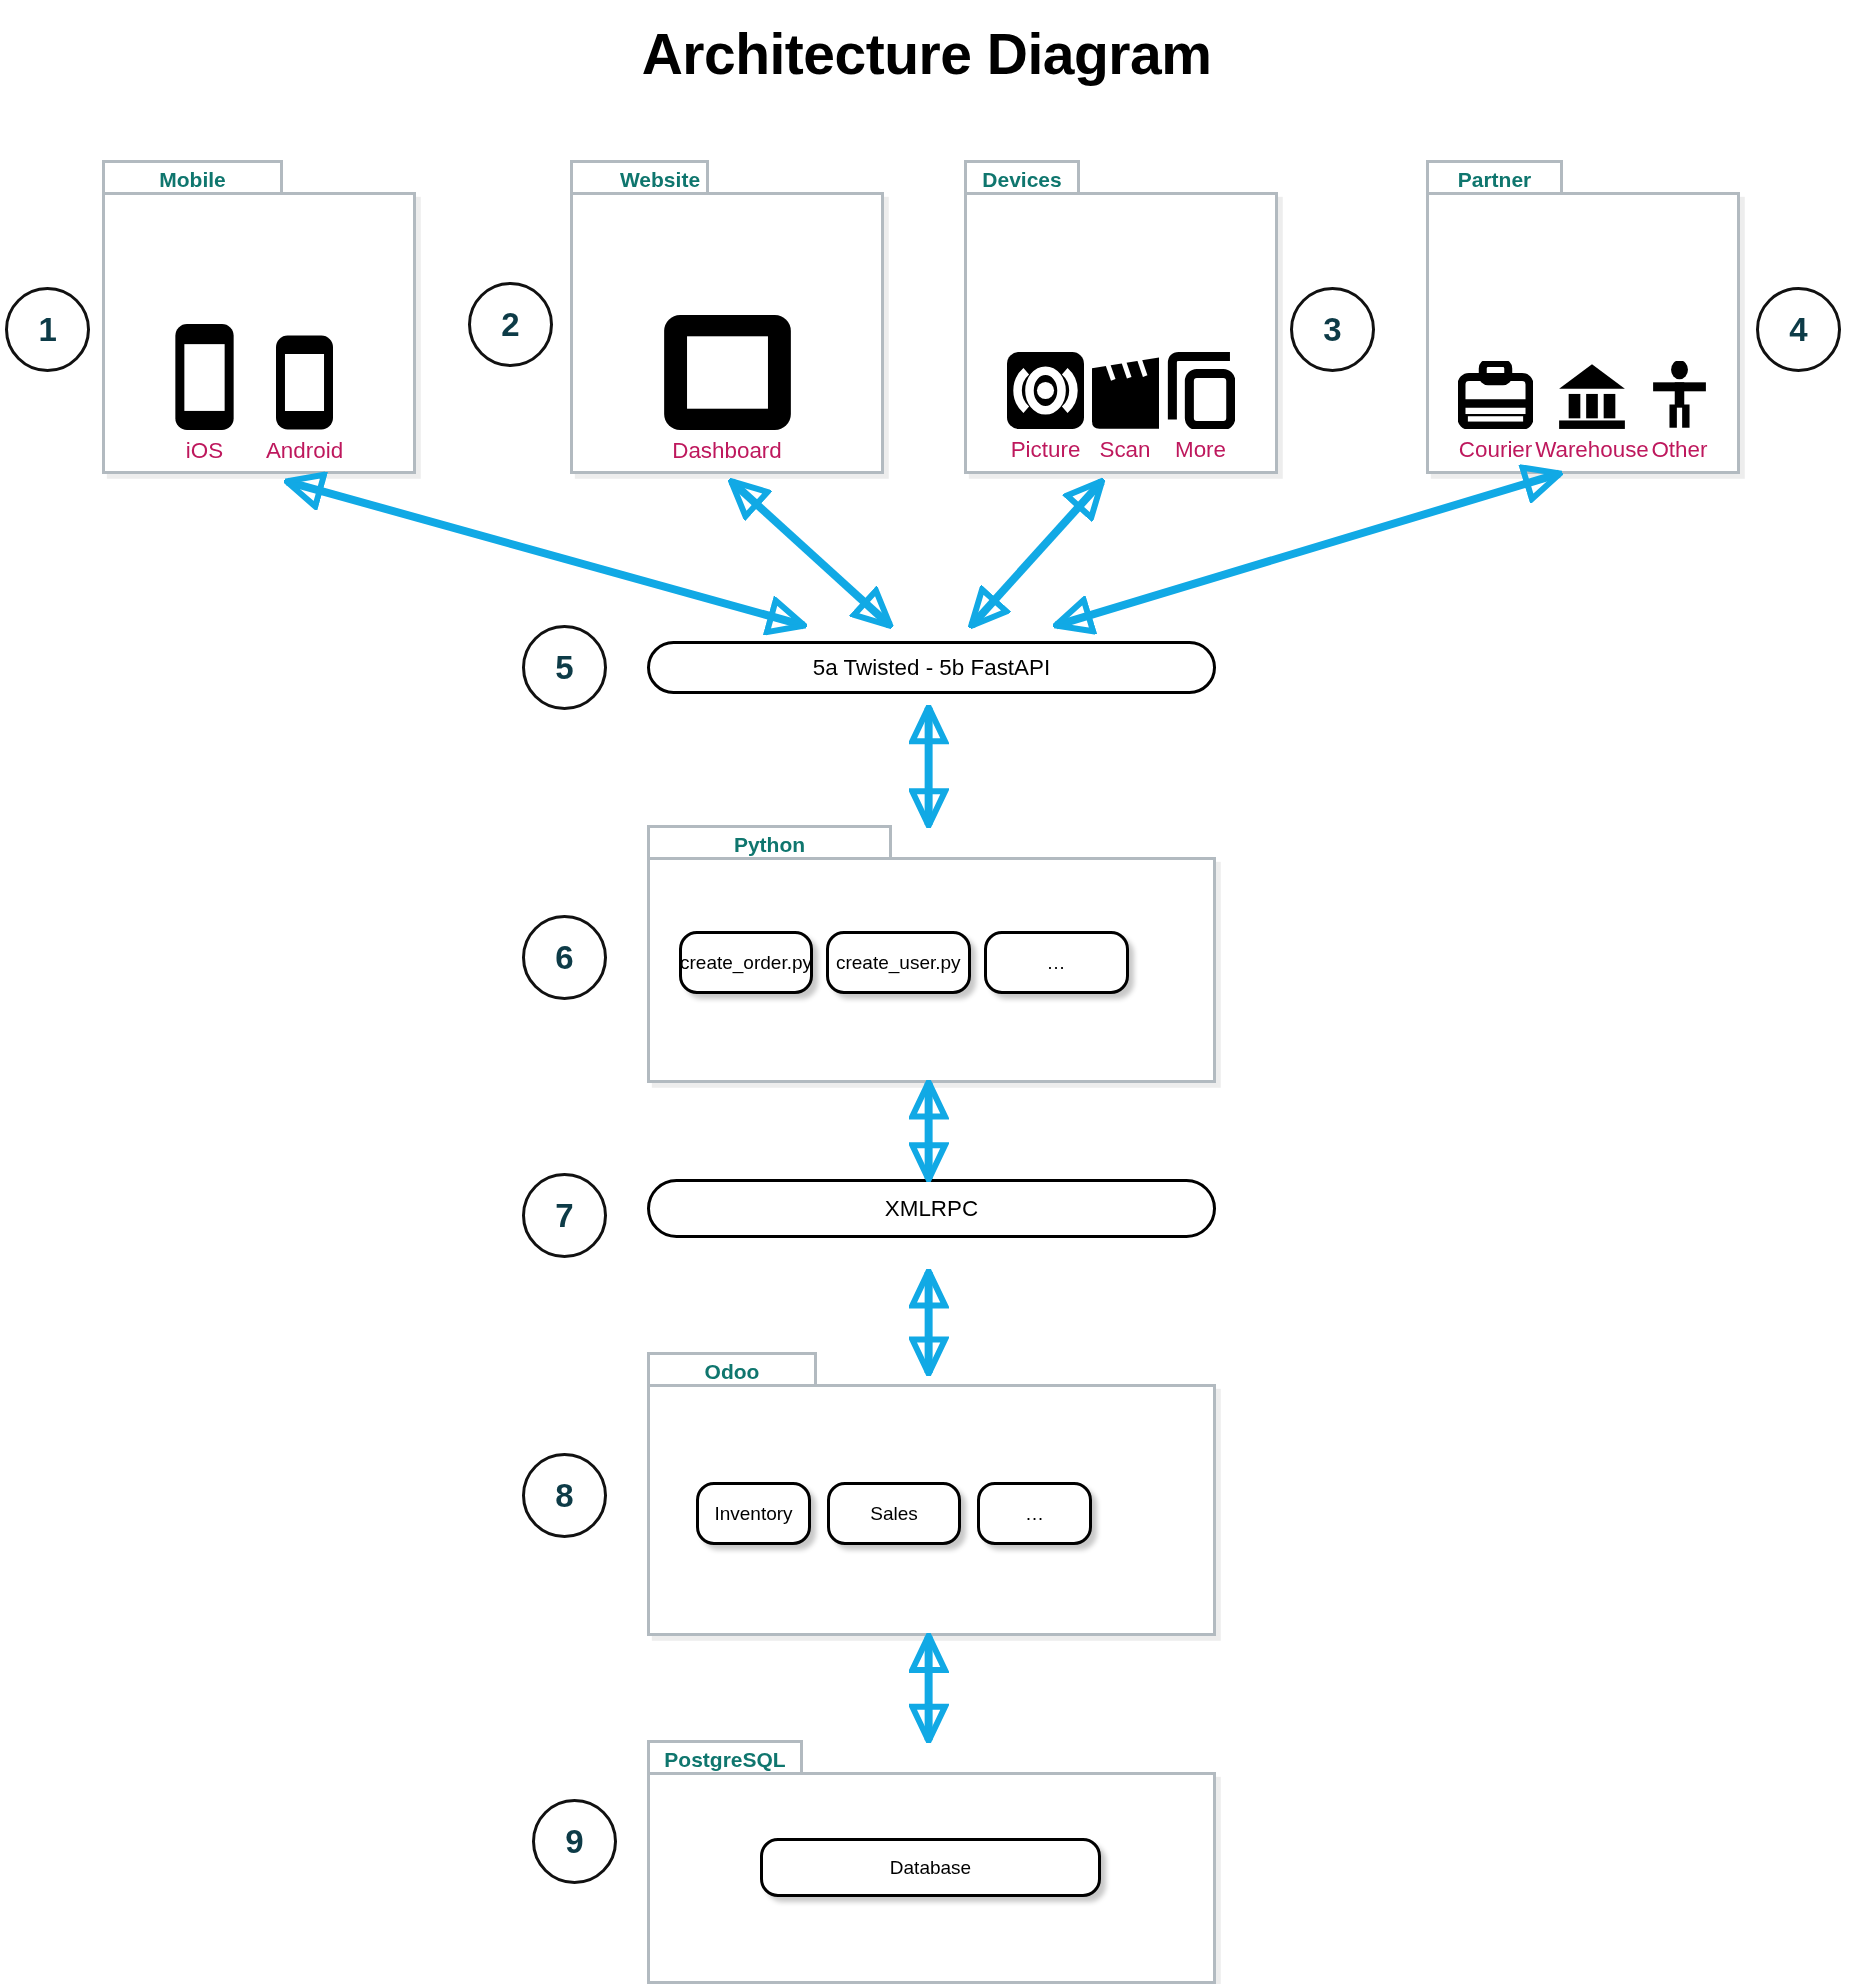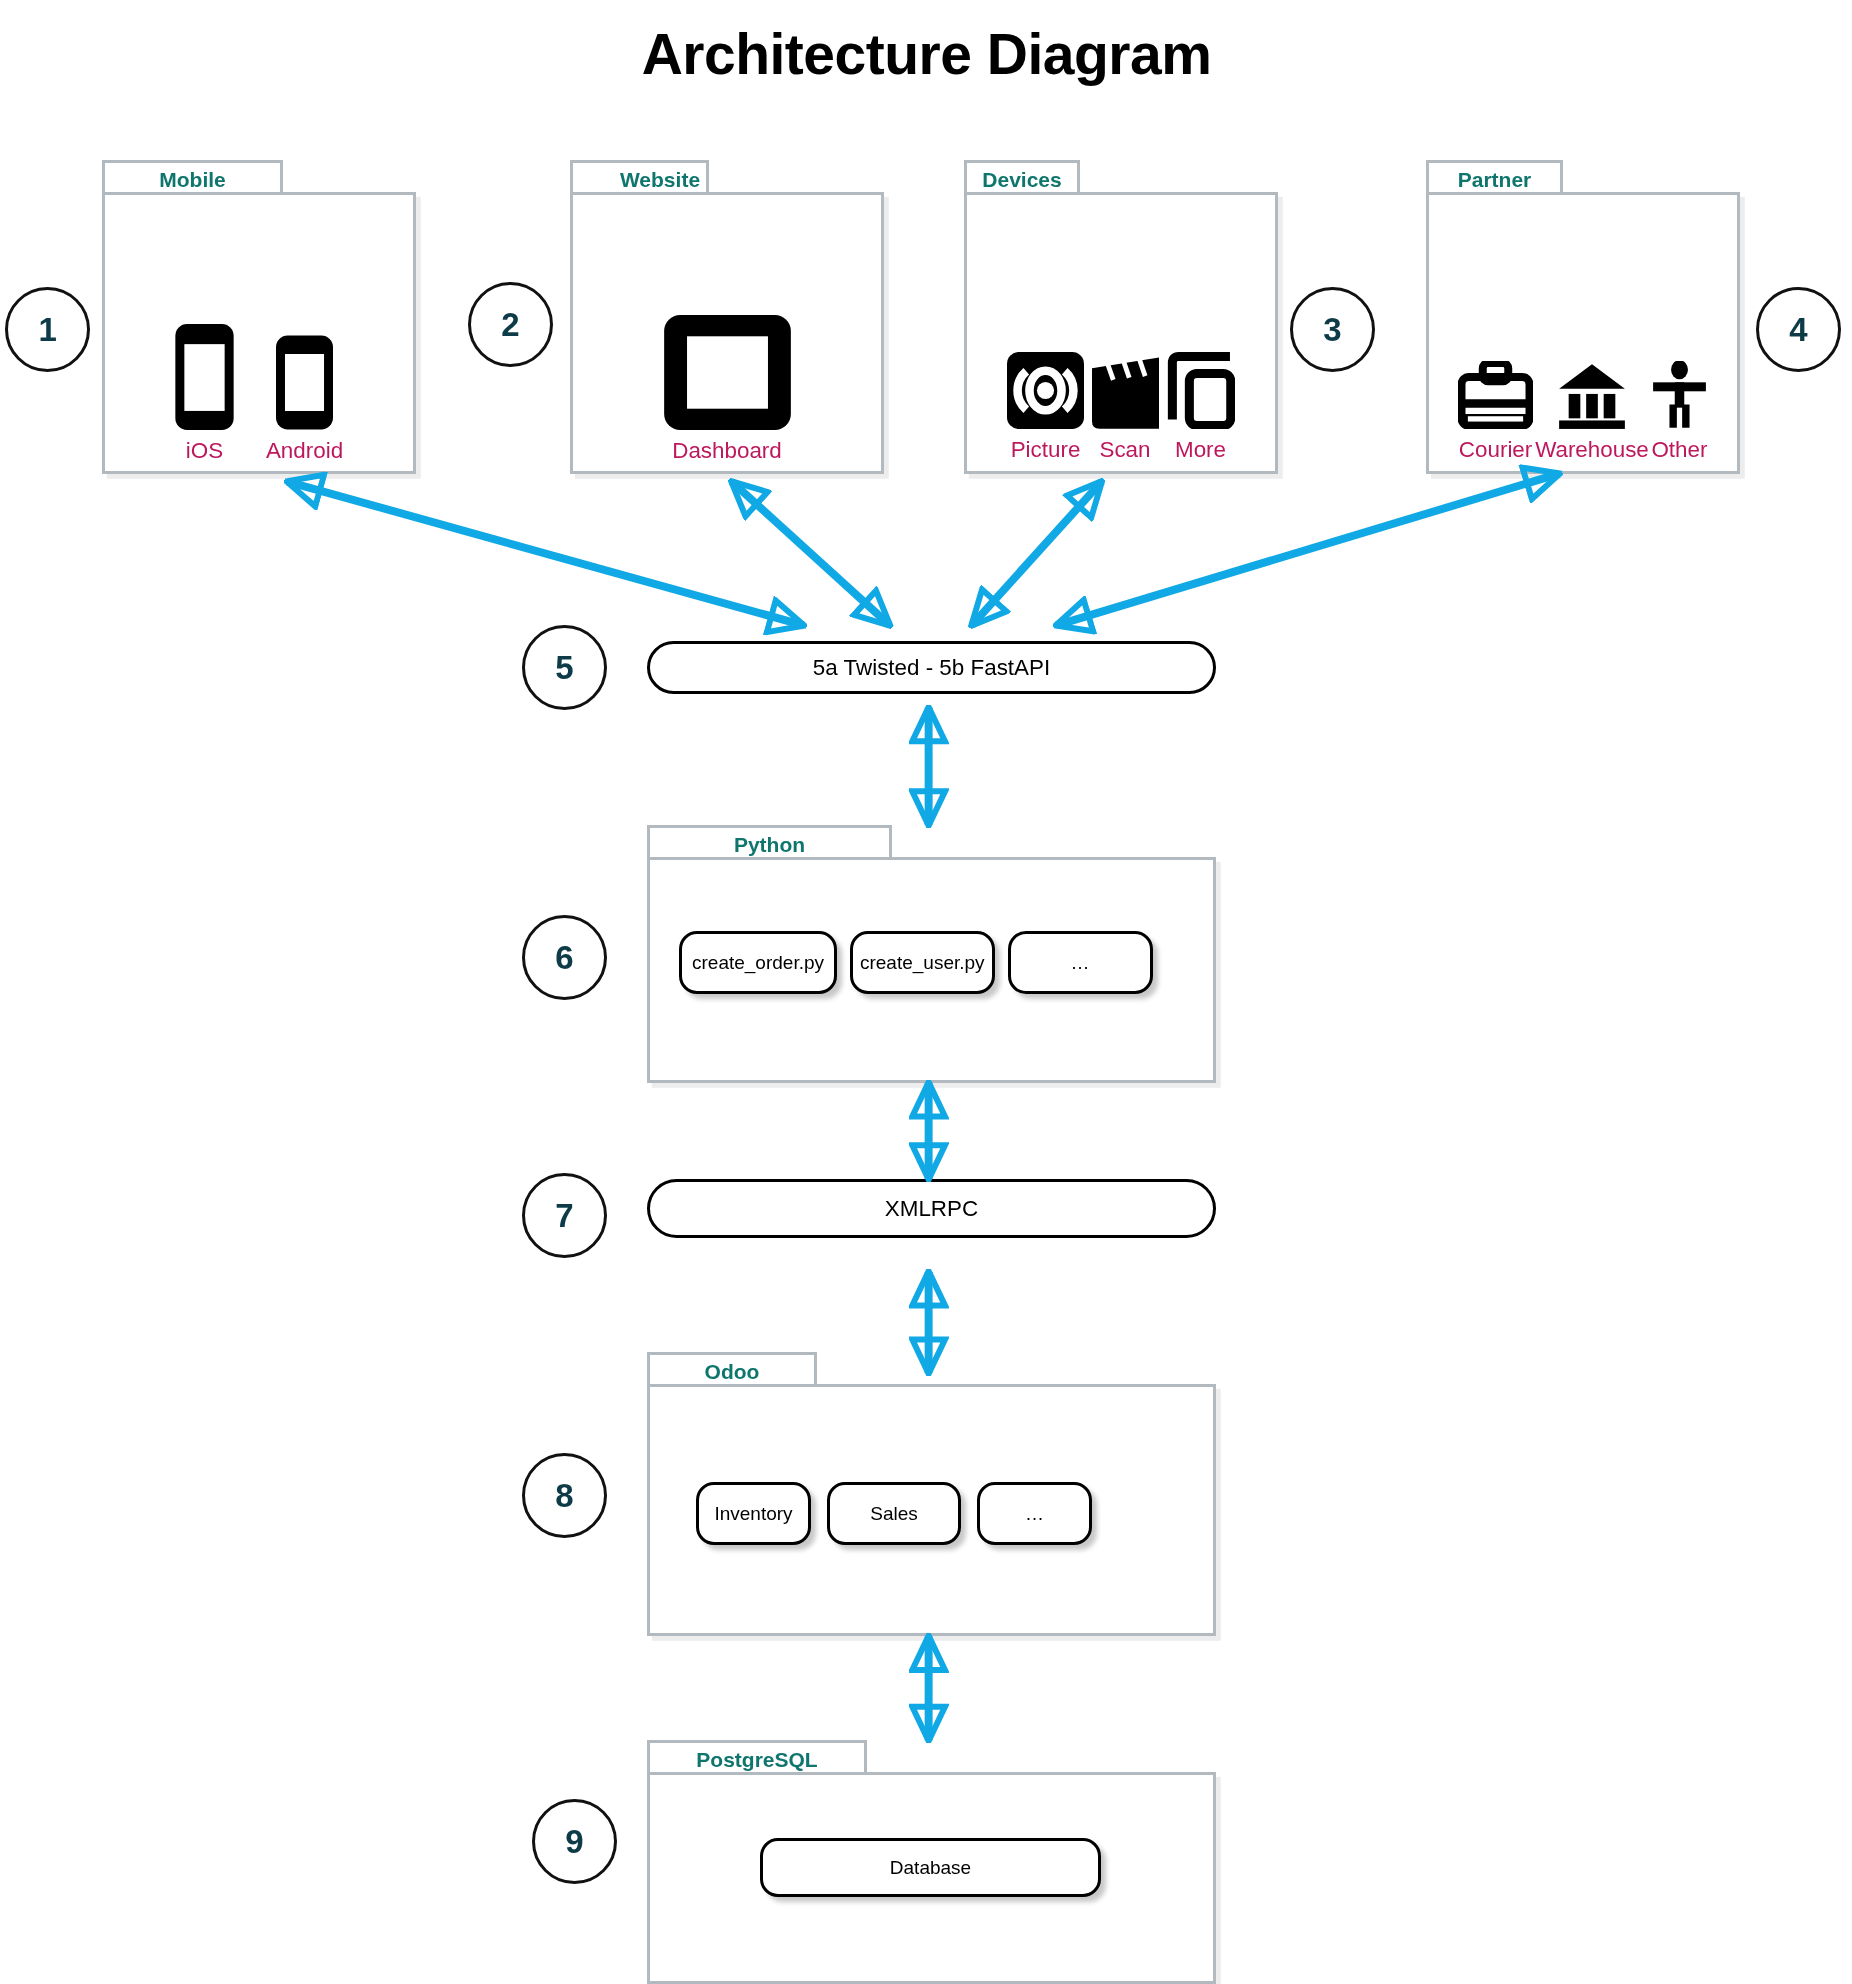--- a/index.html
+++ b/index.html
@@ -336,21 +336,21 @@
   <div class="stadium" style="left:647px; top:641px; width:569px; height:53px;">
     <span>5a Twisted - 5b FastAPI</span>
   </div>
 
   <div class="package" style="left:647px; top:825px; width:569px; height:258px;">
     <div class="pkg-tab" style="width:245px;">
       <span>Python</span>
     </div>
     <div class="pkg-body" style="top:32px; width:569px; height:226px;"></div>
     <div class="chip-row" style="left:32px; top:106px; gap:12.8px;">
-      <div class="chip" style="width:158px; height:63px;">
+      <div class="chip" style="width:134px; height:63px;">
         <span>create_order.py</span>
       </div>
       <div class="chip" style="width:145px; height:63px;">
         <span>create_user.py</span>
       </div>
       <div class="chip" style="width:145px; height:63px;">
         <span>…</span>
       </div>
     </div>
   </div>
@@ -371,21 +371,21 @@
       <div class="chip" style="width:134px; height:63px;">
         <span>Sales</span>
       </div>
       <div class="chip" style="width:115px; height:63px;">
         <span>…</span>
       </div>
     </div>
   </div>
 
   <div class="package" style="left:647px; top:1740px; width:569px; height:245px;">
-    <div class="pkg-tab" style="width:220px;">
+    <div class="pkg-tab" style="width:156px;">
       <span>PostgreSQL</span>
     </div>
     <div class="pkg-body" style="top:32px; width:569px; height:212px;"></div>
     <div class="chip-row" style="left:113px; top:98px;">
       <div class="chip" style="width:341px; height:59px;">
         <span>Database</span>
       </div>
     </div>
   </div>
 

